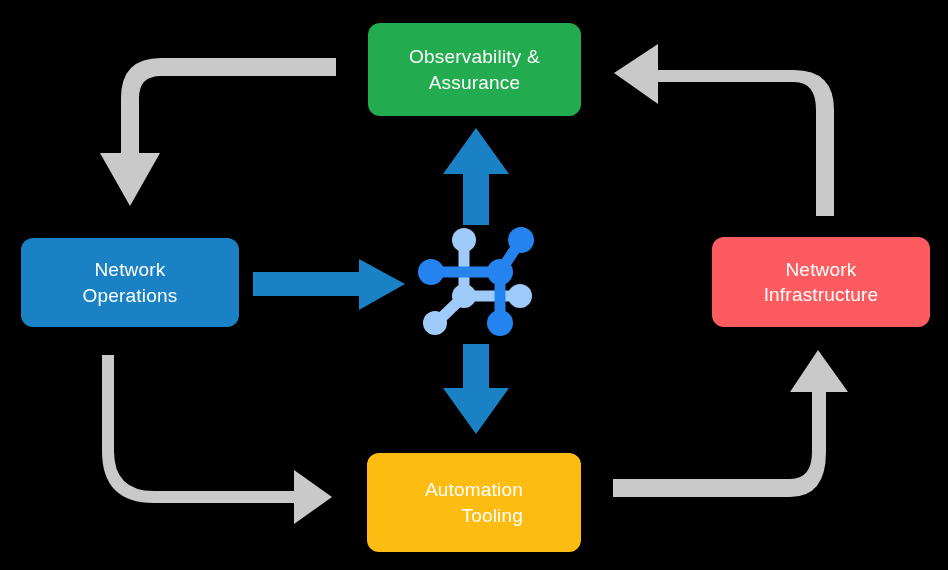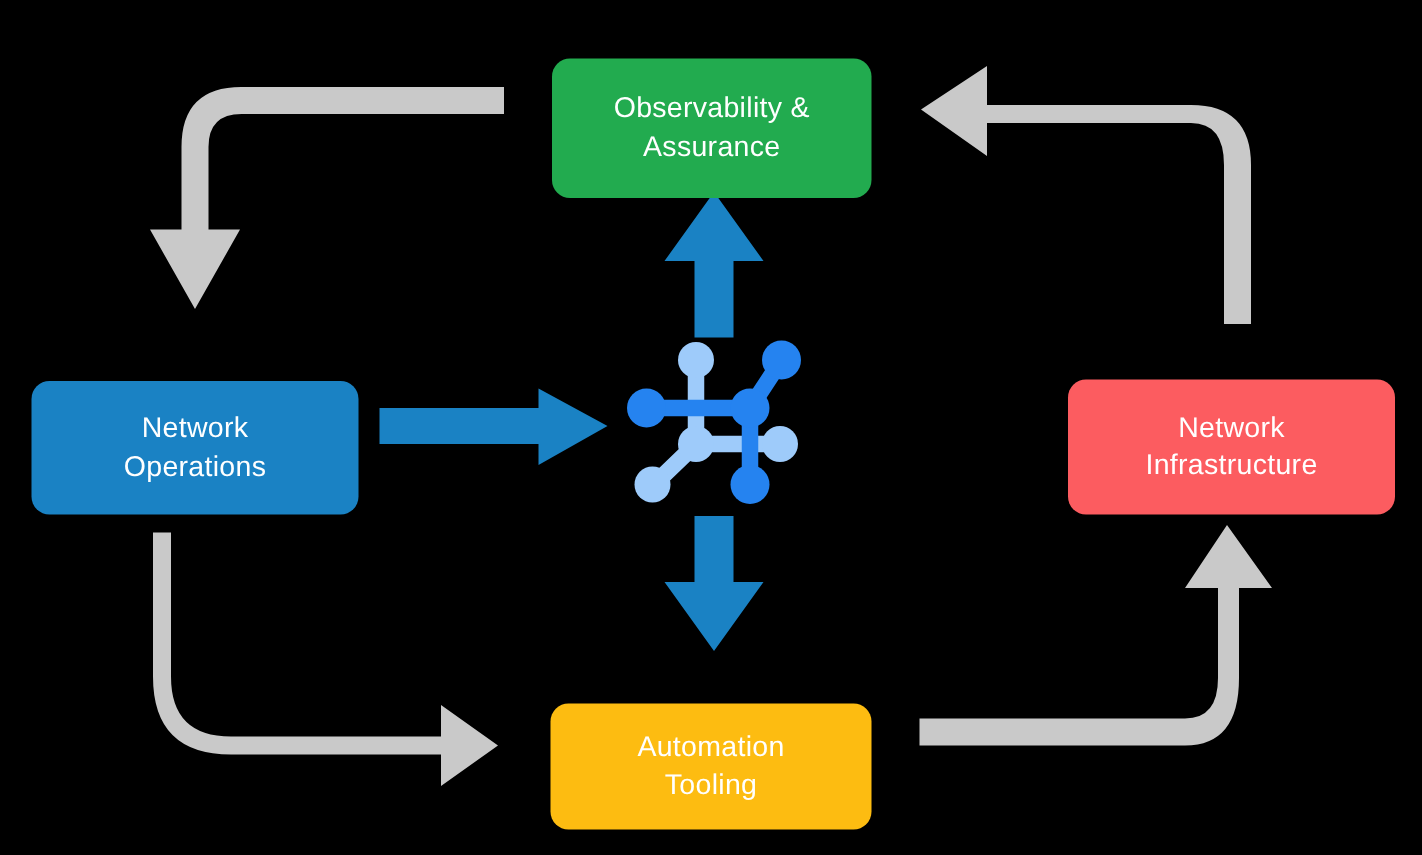--- a/index.html
+++ b/index.html
@@ -2,25 +2,25 @@
 <html><head>
 <meta charset="utf-8">
 <style>
   html,body{margin:0;padding:0;background:#000;}
   body{width:948px;height:570px;position:relative;overflow:hidden;
        font-family:"Liberation Sans","DejaVu Sans",sans-serif;}
   #stage{position:absolute;left:0;top:0;width:948px;height:570px;background:#000;}
   .node-box{position:absolute;border-radius:12px;display:flex;align-items:center;
             justify-content:center;text-align:center;color:#fff;font-size:19px;
             line-height:1.32;font-weight:400;letter-spacing:.2px;padding:0 10px;
-            box-sizing:border-box;white-space:pre-line;margin-top:16px;}
+            box-sizing:border-box;white-space:pre-line;}
   #box-observability{left:368px;top:23px;width:213px;height:93px;background:#22ab4f;}
   #box-operations{left:21px;top:238px;width:218px;height:89px;background:#1a82c4;}
   #box-infrastructure{left:712px;top:237px;width:218px;height:90px;background:#fc5c60;}
-  #box-automation{left:367px;top:453px;width:214px;height:84px;background:#fdbc11;}
+  #box-automation{left:367px;top:453px;width:214px;height:99px;background:#fdbc11;text-align:right;}
   svg.layer{position:absolute;left:0;top:0;width:948px;height:570px;overflow:visible;}
 </style>
 </head>
 <body>
 
 <div id="stage">
 
   <svg class="layer" viewBox="0 0 948 570">
 
     <path fill="#c9c9c9" d="M 336 58

